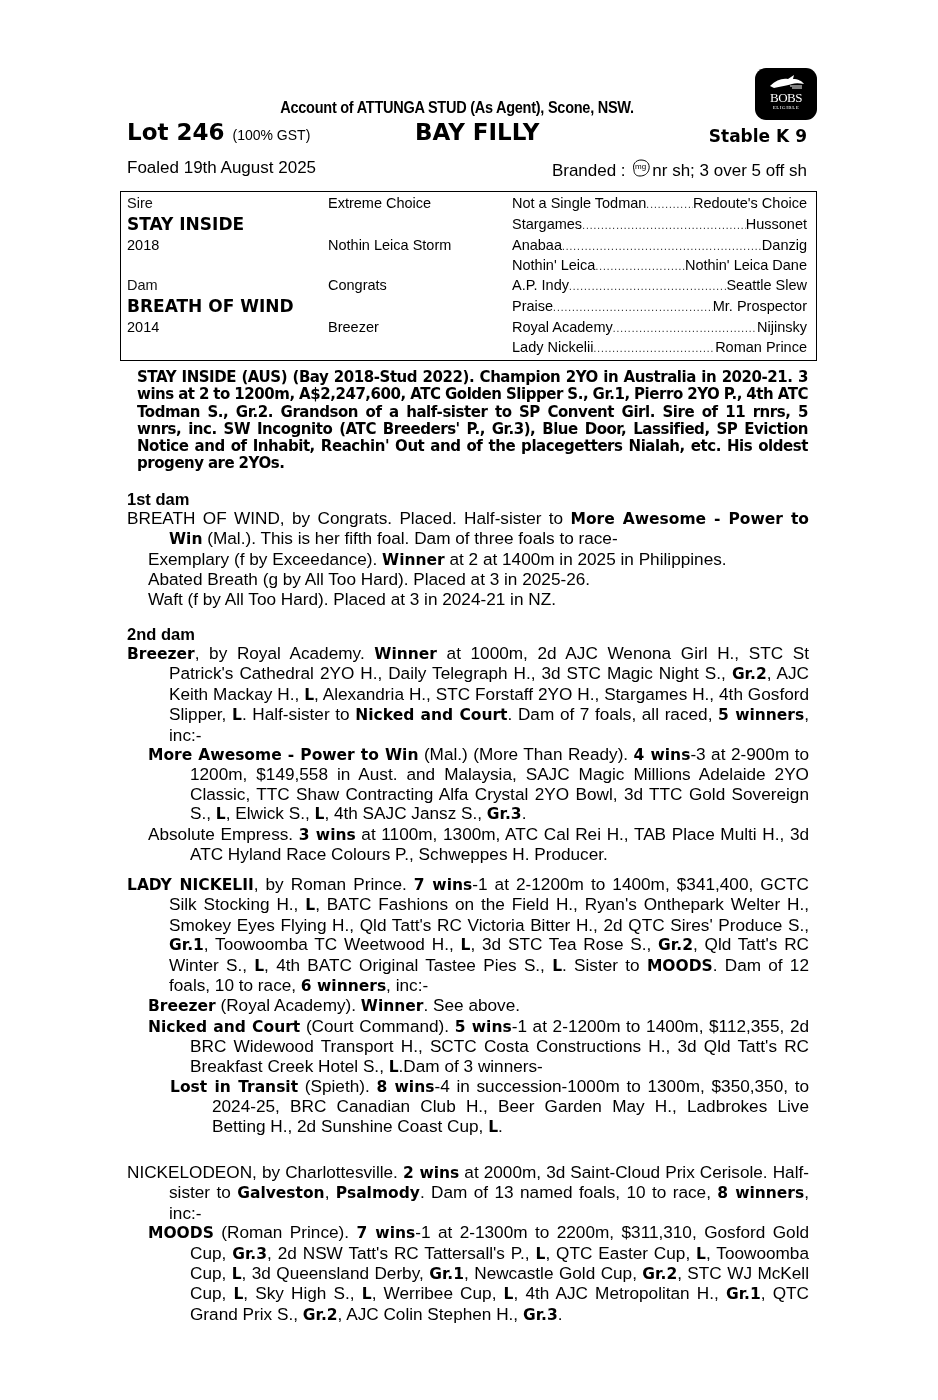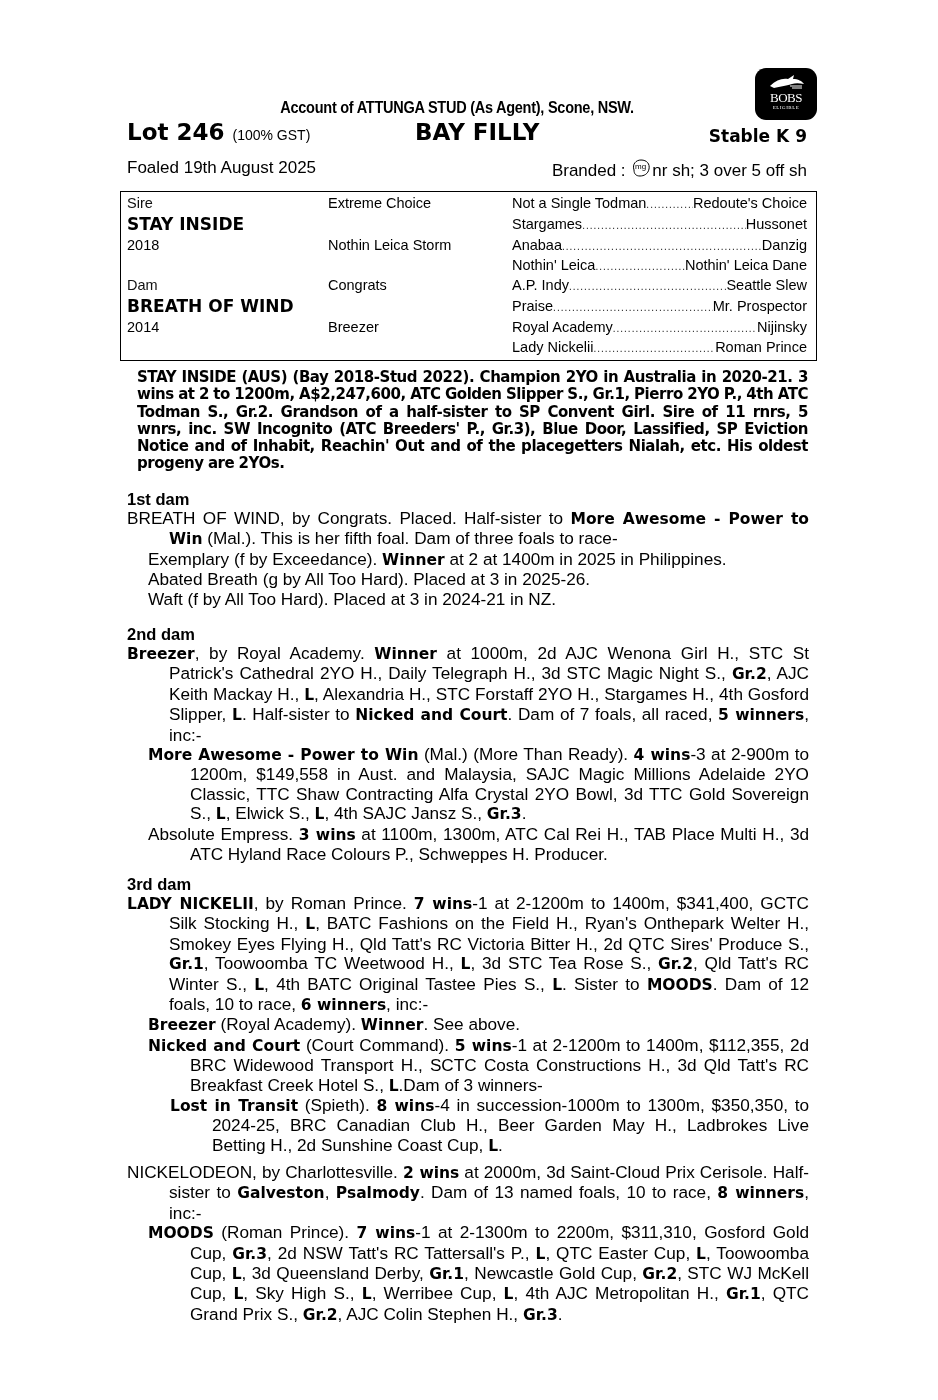--- a/index.html
+++ b/index.html
@@ -143,21 +143,20 @@
 </div>
 
 <div class="sec" style="top:625px">
   <h3>2nd dam</h3>
   <div class="p i0"><span class="b">Breezer</span><span>, by Royal Academy. </span><span class="b">Winner</span><span> at 1000m, 2d AJC Wenona Girl H., STC St Patrick's Cathedral 2YO H., Daily Telegraph H., 3d STC Magic Night S., </span><span class="b">Gr.2</span><span>, AJC Keith Mackay H., </span><span class="b">L</span><span>, Alexandria H., STC Forstaff 2YO H., Stargames H., 4th Gosford Slipper, </span><span class="b">L</span><span>. Half-sister to </span><span class="b">Nicked and Court</span><span>. Dam of 7 foals, all raced, </span><span class="b">5 winners</span><span>, inc:-</span></div>
   <div class="p i1"><span class="b">More Awesome - Power to Win</span><span> (Mal.) (More Than Ready). </span><span class="b">4 wins</span><span>-3 at 2-900m to 1200m, $149,558 in Aust. and Malaysia, SAJC Magic Millions Adelaide 2YO Classic, TTC Shaw Contracting Alfa Crystal 2YO Bowl, 3d TTC Gold Sovereign S., </span><span class="b">L</span><span>, Elwick S., </span><span class="b">L</span><span>, 4th SAJC Jansz S., </span><span class="b">Gr.3</span><span>.</span></div>
   <div class="p i1"><span>Absolute Empress. </span><span class="b">3 wins</span><span> at 1100m, 1300m, ATC Cal Rei H., TAB Place Multi H., 3d ATC Hyland Race Colours P., Schweppes H. Producer.</span></div>
 </div>
 
 <div class="sec" style="top:875px">
-  <h3>3rd dam</h3>
   <div class="p i0"><span class="b">LADY NICKELII</span><span>, by Roman Prince. </span><span class="b">7 wins</span><span>-1 at 2-1200m to 1400m, $341,400, GCTC Silk Stocking H., </span><span class="b">L</span><span>, BATC Fashions on the Field H., Ryan's Onthepark Welter H., Smokey Eyes Flying H., Qld Tatt's RC Victoria Bitter H., 2d QTC Sires' Produce S., </span><span class="b">Gr.1</span><span>, Toowoomba TC Weetwood H., </span><span class="b">L</span><span>, 3d STC Tea Rose S., </span><span class="b">Gr.2</span><span>, Qld Tatt's RC Winter S., </span><span class="b">L</span><span>, 4th BATC Original Tastee Pies S., </span><span class="b">L</span><span>. Sister to </span><span class="b">MOODS</span><span>. Dam of 12 foals, 10 to race, </span><span class="b">6 winners</span><span>, inc:-</span></div>
   <div class="p i1"><span class="b">Breezer</span><span> (Royal Academy). </span><span class="b">Winner</span><span>. See above.</span></div>
   <div class="p i1"><span class="b">Nicked and Court</span><span> (Court Command). </span><span class="b">5 wins</span><span>-1 at 2-1200m to 1400m, $112,355, 2d BRC Widewood Transport H., SCTC Costa Constructions H., 3d Qld Tatt's RC Breakfast Creek Hotel S., </span><span class="b">L</span><span>.Dam of 3 winners-</span></div>
   <div class="p i2"><span class="b">Lost in Transit</span><span> (Spieth). </span><span class="b">8 wins</span><span>-4 in succession-1000m to 1300m, $350,350, to 2024-25, BRC Canadian Club H., Beer Garden May H., Ladbrokes Live Betting H., 2d Sunshine Coast Cup, </span><span class="b">L</span><span>.</span></div>
 </div>
 
 <div class="sec" style="top:1163px">
   <div class="p i0"><span>NICKELODEON, by Charlottesville. </span><span class="b">2 wins</span><span> at 2000m, 3d Saint-Cloud Prix Cerisole. Half-sister to </span><span class="b">Galveston</span><span>, </span><span class="b">Psalmody</span><span>. Dam of 13 named foals, 10 to race, </span><span class="b">8 winners</span><span>, inc:-</span></div>
   <div class="p i1"><span class="b">MOODS</span><span> (Roman Prince). </span><span class="b">7 wins</span><span>-1 at 2-1300m to 2200m, $311,310, Gosford Gold Cup, </span><span class="b">Gr.3</span><span>, 2d NSW Tatt's RC Tattersall's P., </span><span class="b">L</span><span>, QTC Easter Cup, </span><span class="b">L</span><span>, Toowoomba Cup, </span><span class="b">L</span><span>, 3d Queensland Derby, </span><span class="b">Gr.1</span><span>, Newcastle Gold Cup, </span><span class="b">Gr.2</span><span>, STC WJ McKell Cup, </span><span class="b">L</span><span>, Sky High S., </span><span class="b">L</span><span>, Werribee Cup, </span><span class="b">L</span><span>, 4th AJC Metropolitan H., </span><span class="b">Gr.1</span><span>, QTC Grand Prix S., </span><span class="b">Gr.2</span><span>, AJC Colin Stephen H., </span><span class="b">Gr.3</span><span>.</span></div>
 </div>

